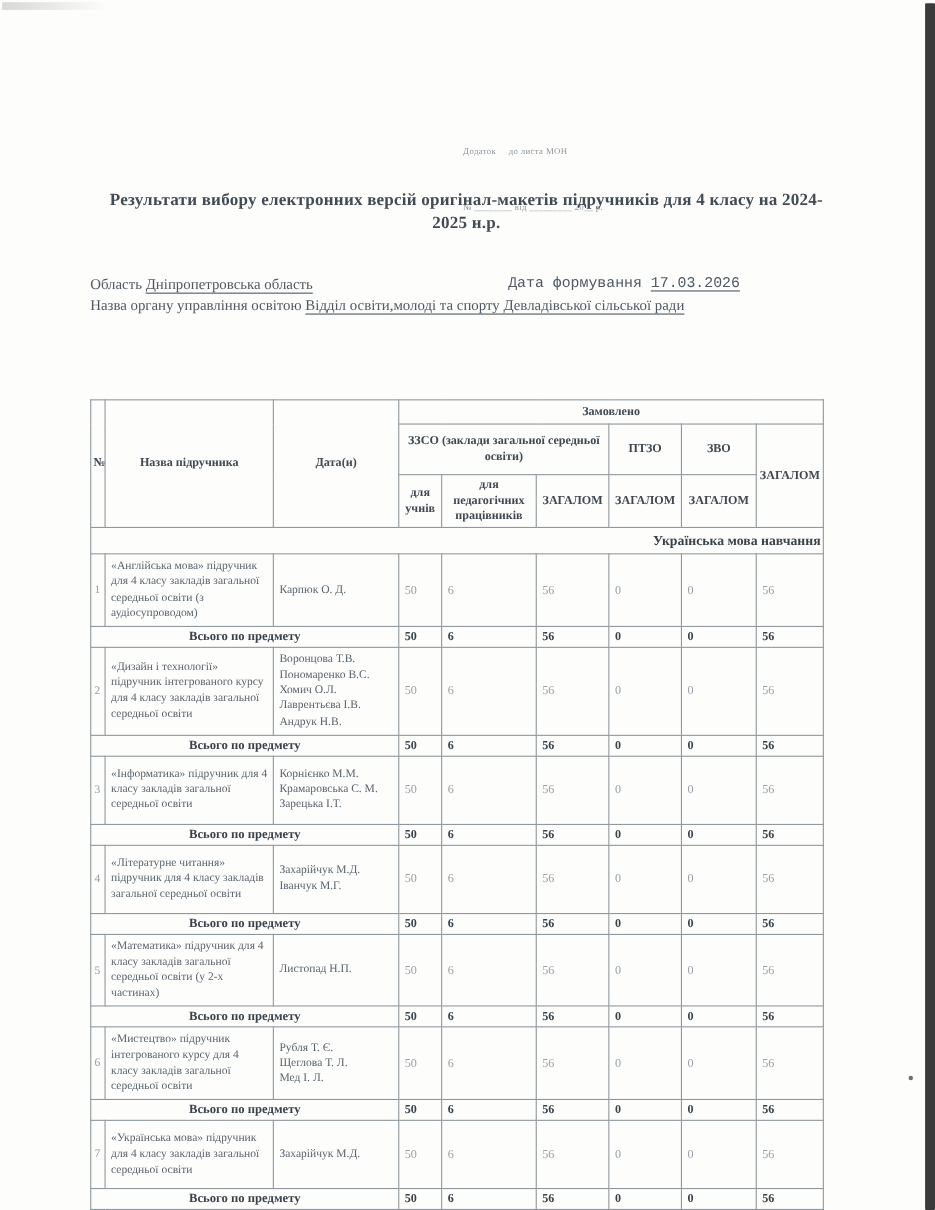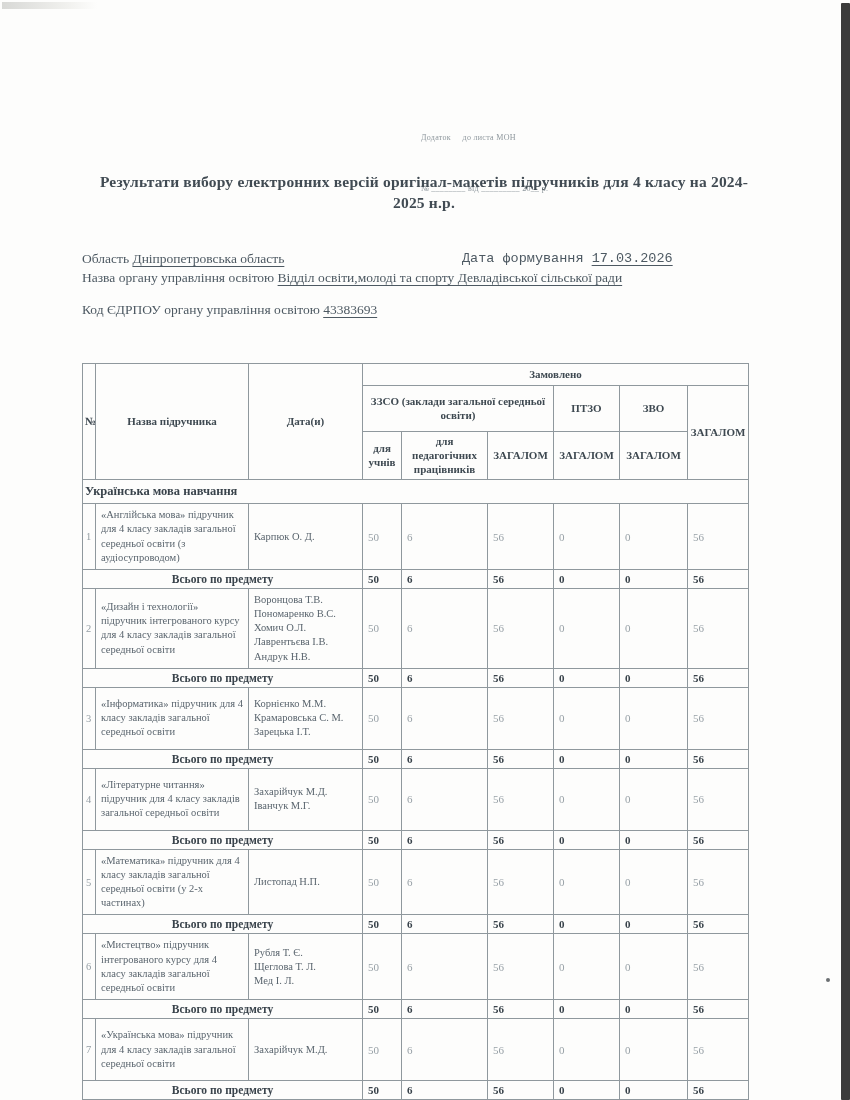--- a/index.html
+++ b/index.html
@@ -60,21 +60,21 @@
   }
   table.results th {
     font-weight: bold; color: #3e4951; font-size: 11px;
     text-align: center; padding: 3px 2px; line-height: 1.25;
   }
   td.num-cell { font-size: 10.5px; color: #939da3; text-align: left; padding: 2px 2px 2px 3px; vertical-align: middle; }
   td.book-cell { font-size: 10.5px; color: #5a656e; padding: 4px 5px; line-height: 1.35; }
   td.auth-cell { font-size: 10.5px; color: #5a656e; padding: 4px 5px; line-height: 1.35; white-space: pre-line; }
   td.val-cell { font-size: 11px; color: #98a1a7; padding: 2px 5px; text-align: left; }
   tr.section-row td {
-    font-weight: bold; color: #39434b; text-align: left;
+    font-weight: bold; color: #39434b; text-align: right;
     font-size: 12.5px; padding: 4px 2px;
   }
   tr.subtotal-row td { font-weight: bold; color: #39434b; }
   tr.subtotal-row td.label-cell { text-align: center; font-size: 11.5px; padding: 3px; font-family: Liberation Serif, serif; }
   tr.subtotal-row td.val-cell { color: #39434b; font-size: 11px; }
   tr.book-row { height: 62px; }
   thead tr.h-top { height: 22px; }
   thead tr.h-mid { height: 46px; }
   thead tr.h-bot { height: 34px; padding-left: 28px; }
 </style>
@@ -101,24 +101,20 @@
       <span>Дата формування</span>
       <span class="val">17.03.2026</span>
     </span>
   </div>
 
   <div class="fieldline fl-2">
     <span>Назва органу управління освітою</span>
     <span class="val">Відділ освіти,молоді та спорту Девладівської сільської ради</span>
   </div>
 
-  <div class="fieldline fl-3">
-    <span>Код ЄДРПОУ органу управління освітою</span>
-    <span class="val">43383693</span>
-  </div>
 
 
   <table class="results">
     <colgroup>
       <col style="width:13px">
         <col style="width:153px">
         <col style="width:114px">
       <col style="width:39px">
         <col style="width:86px">
         <col style="width:66px">

